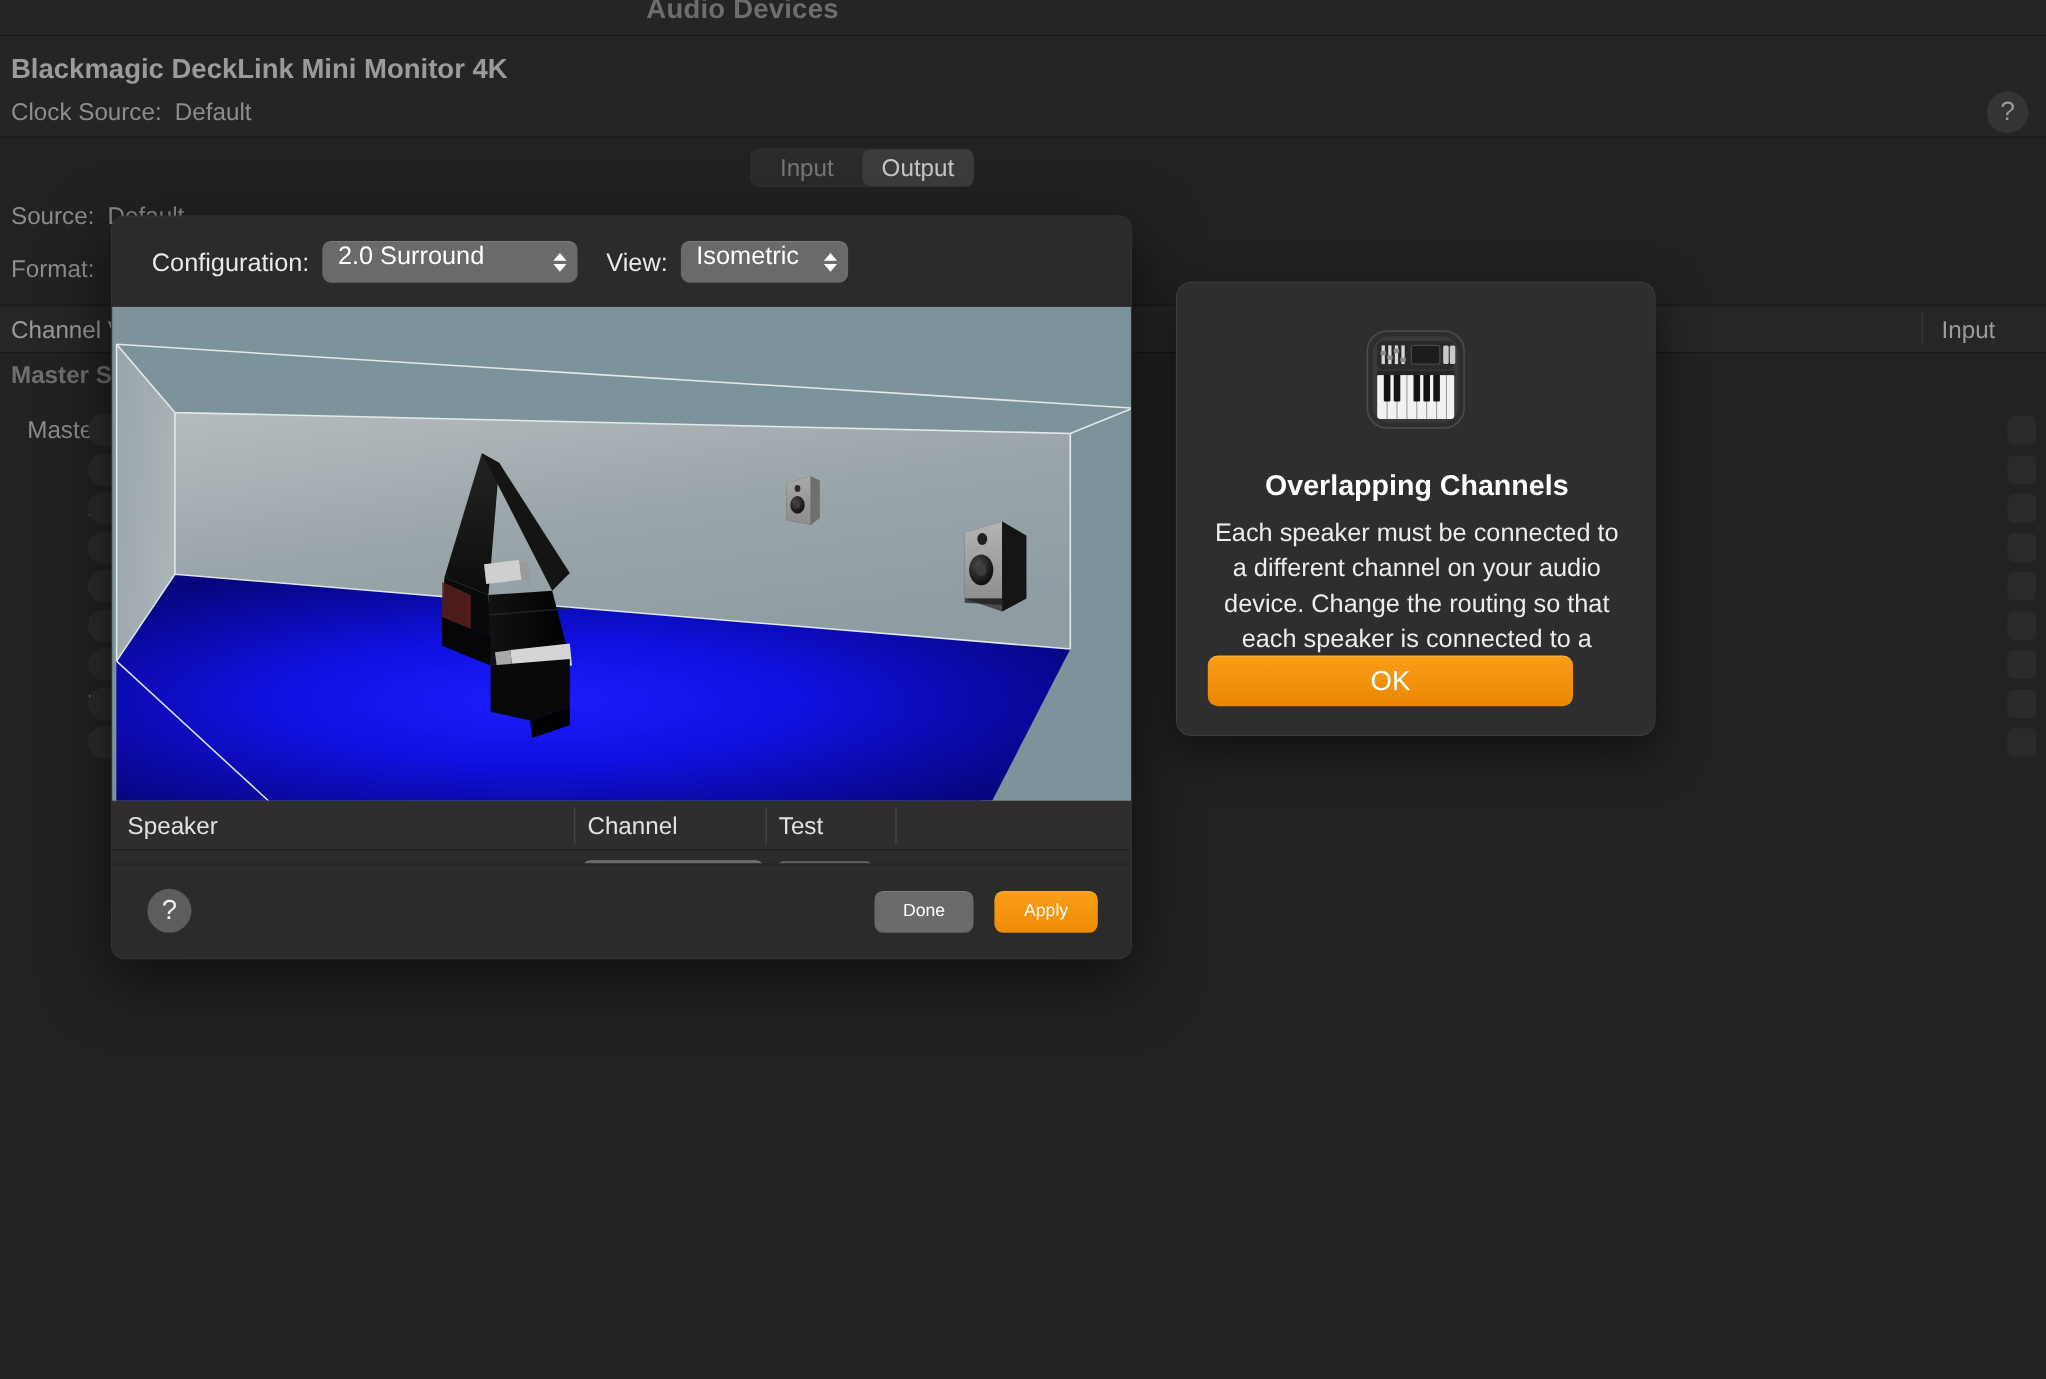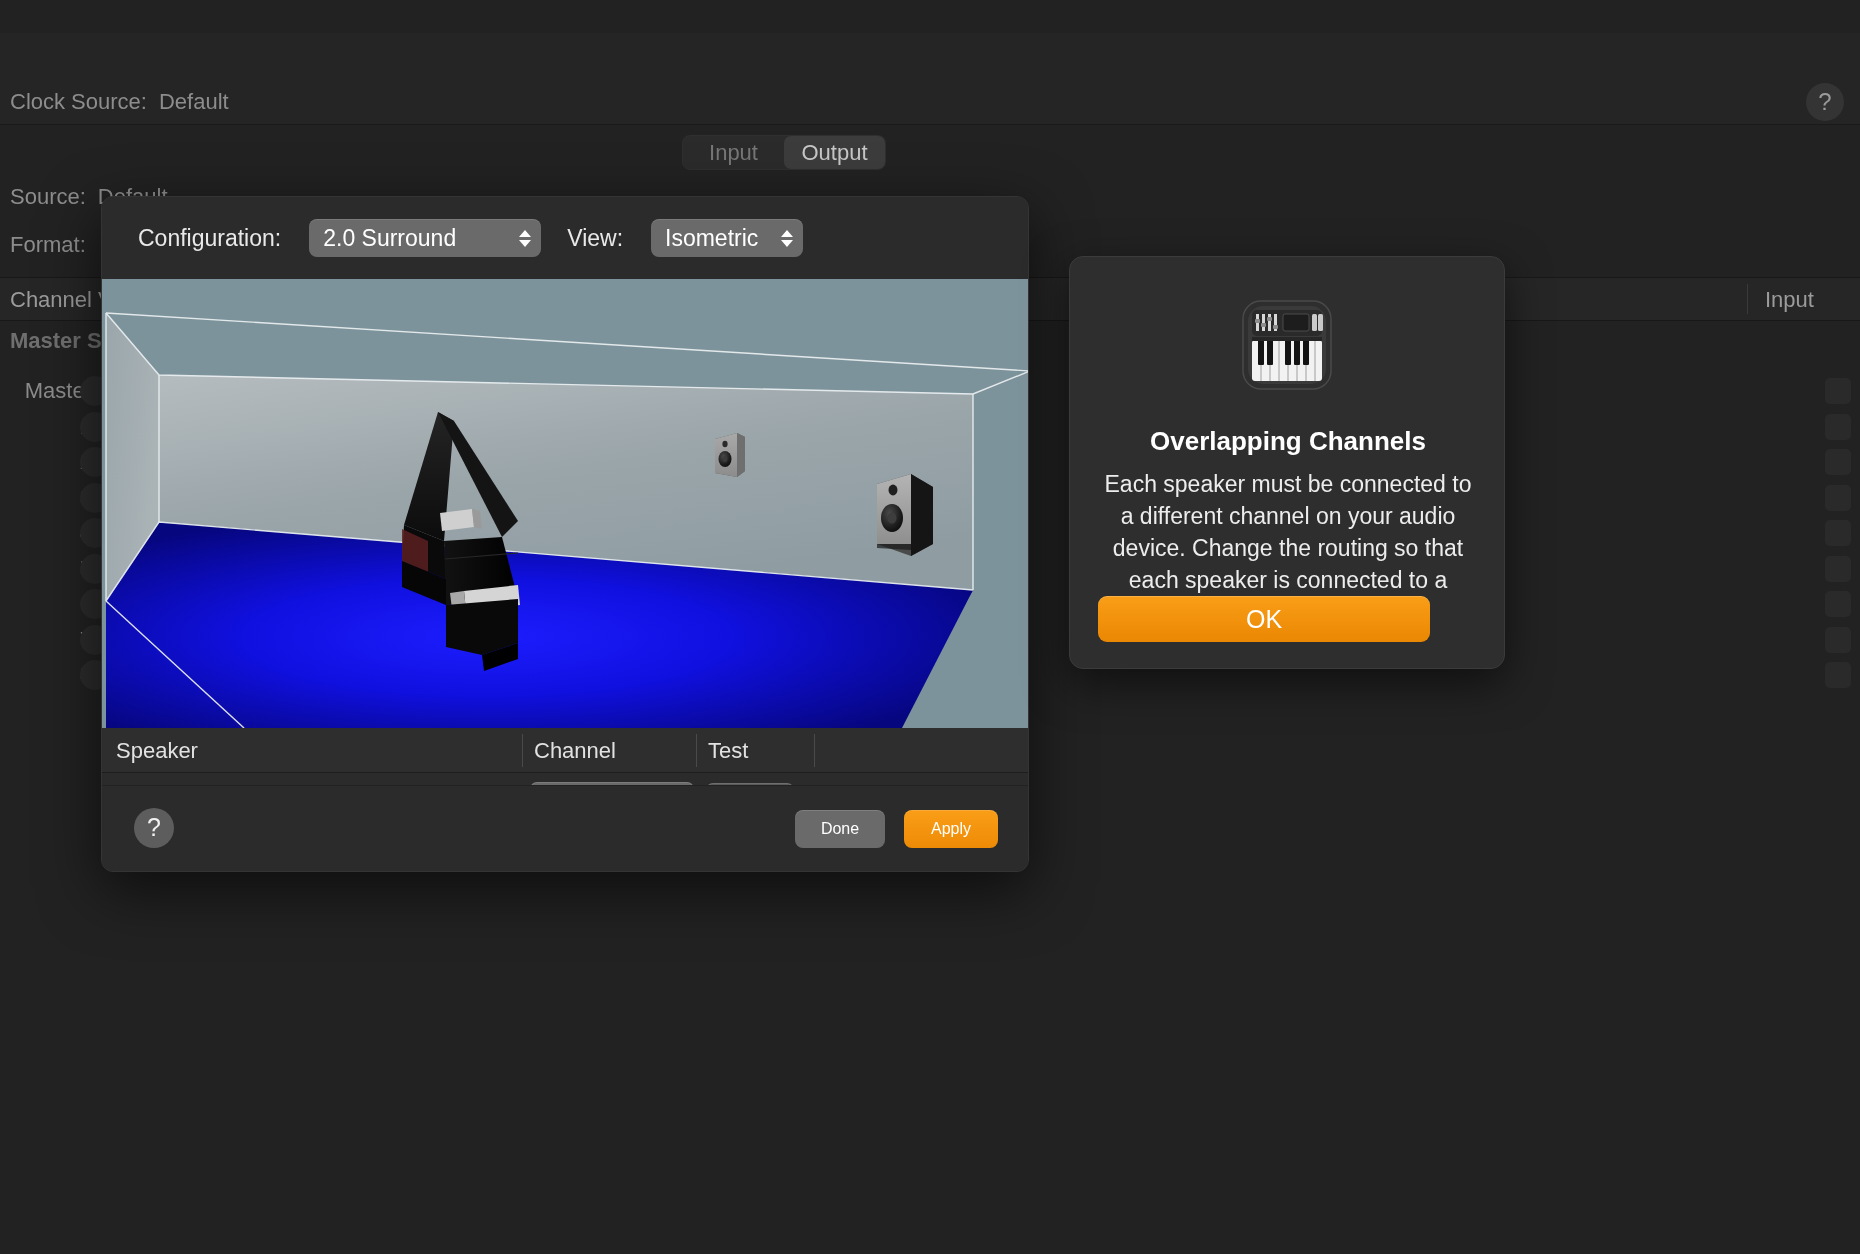--- a/index.html
+++ b/index.html
@@ -106,24 +106,24 @@
   .sheet-toolbar {
     position: absolute; left: 0; top: 0; width: 928px; height: 82px;
     background: #2b2b2b;
     display: flex; align-items: center; padding-left: 36px;
   }
   .tb-label { font-size: 23px; color: #e9e9e9; }
   .popup {
     position: relative;
     height: 38px; border-radius: 8px;
     background: #6a6a6a;
-    display: inline-flex; align-items: center;
+    display: inline-flex; 
     padding: 0 34px 0 14px;
     font-size: 23px; color: #ffffff;
-    margin-left: 28px;
+    margin-left: 12px;
     box-shadow: inset 0 1px 0 rgba(255,255,255,0.12);
   }
   .popup .chev {
     position: absolute; right: 9px; top: 50%; transform: translateY(-50%);
     width: 14px; height: 24px;
     display: flex; flex-direction: column; justify-content: center; align-items: center;
   }
   .popup .chev span {
     display: block; width: 0; height: 0;
     border-left: 6px solid transparent; border-right: 6px solid transparent;
@@ -218,22 +218,26 @@
     color: #ffffff; font-size: 25px;
     display: flex; align-items: center; justify-content: center;
     box-shadow: inset 0 1px 0 rgba(255,255,255,0.2);
   }
 </style>
 </head>
 <body>
 
 <div id="root">
 
+  <div class="win-titlebar">
+    <div class="win-title">Audio Devices</div>
+  </div>
 
   <div class="device-header">
+    <div class="device-name">Blackmagic DeckLink Mini Monitor 4K</div>
     <div class="clock-row">
       <span class="lbl">Clock Source:</span><span class="val">Default</span>
     </div>
     <div class="help-round">?</div>
   </div>
 
   <div class="seg">
     <div class="seg-btn">Input</div>
     <div class="seg-btn active">Output</div>
   </div>

